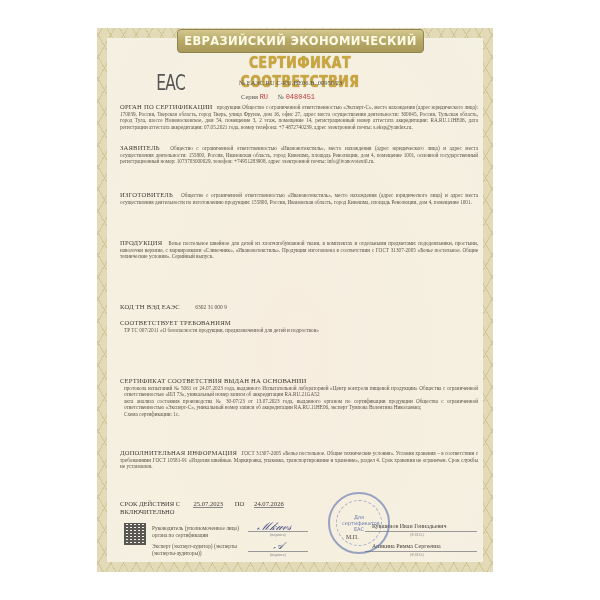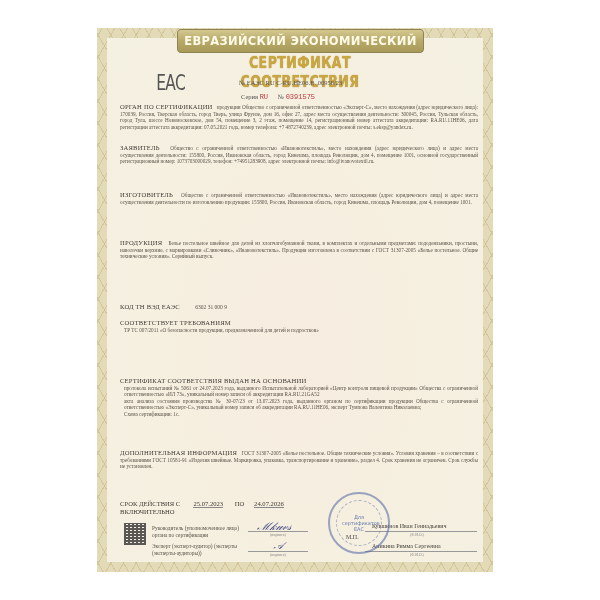--- a/index.html
+++ b/index.html
@@ -103,21 +103,21 @@
 
 <div class="union-banner">ЕВРАЗИЙСКИЙ ЭКОНОМИЧЕСКИЙ СОЮЗ</div>
 <div class="cert-title">СЕРТИФИКАТ СООТВЕТСТВИЯ</div>
 <div class="eac-logo">ЕАС</div>
 <div class="cert-number">№ ЕАЭС   RU С-RU.НЕ06.В. 00958/23</div>
 <div class="series-line">
   <span>Серия</span>
   <span class="red">RU</span>
   &nbsp;&nbsp;&nbsp;&nbsp;
   <span>№</span>
-  <span class="red">0391575</span>
+  <span class="red">0480451</span>
 </div>
 
 <div class="content">
   <div class="section" style="top:0px;">
     <span class="label">ОРГАН ПО СЕРТИФИКАЦИИ</span>&nbsp;&nbsp;
     <span>продукции Общество с ограниченной ответственностью «Эксперт-С», место нахождения (адрес юридического лица): 170039, Россия, Тверская область, город Тверь, улица Фрунзе, дом 16, офис 27, адрес места осуществления деятельности: 300045, Россия, Тульская область, город Тула, шоссе Новомосковское, дом 54, помещение 3, 2 этаж, помещение 14, регистрационный номер аттестата аккредитации: RA.RU.11НЕ06, дата регистрации аттестата аккредитации: 07.05.2021 года, номер телефона: +7 4872740239, адрес электронной почты: s.eksp@yandex.ru.</span>
   </div>
   <div class="section" style="top:41px;">
     <span class="label">ЗАЯВИТЕЛЬ</span>&nbsp;&nbsp;
     <span>Общество с ограниченной ответственностью «Ивановотекстиль», место нахождения (адрес юридического лица) и адрес места осуществления деятельности: 155800, Россия, Ивановская область, город Кинешма, площадь Революции, дом 4, помещение 1001, основной государственный регистрационный номер: 1073703000029, телефон: +74951283908, адрес электронной почты: info@ivanovotextil.ru.</span>

